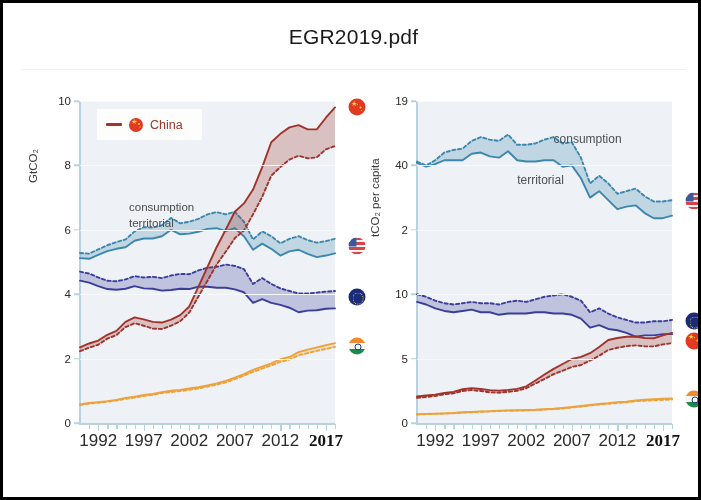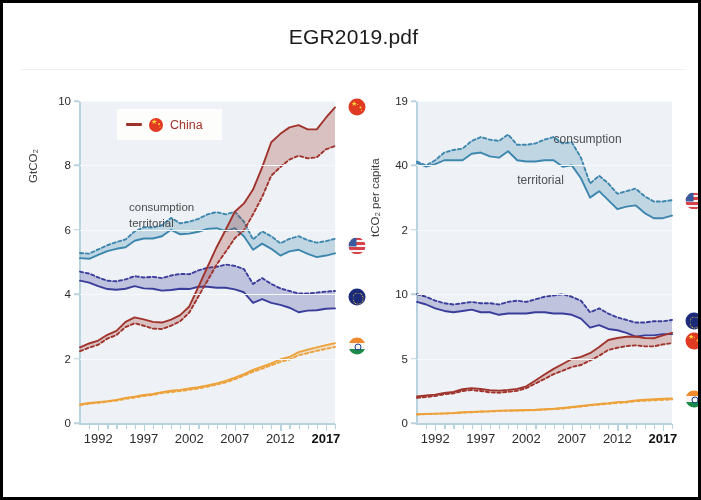--- a/index.html
+++ b/index.html
@@ -97,41 +97,40 @@
   #panel-left .ytick-mark  { left: 45px; }
   #panel-right .ytick-mark { left: 40px; }
   .gridline {
     position: absolute;
     height: 1px;
     background: #f7fafc;
   }
   .xtick-label {
     position: absolute;
     top: 344px;
-    font-size: 13px;
+    font-size: 17px;
     color: #2b2b2b;
     transform: translateX(-50%);
     white-space: nowrap;
   }
-  .xtick-label.emph { font-weight: bold; color: #111111; }
+  .xtick-label.emph { font-weight: bold; color: #111111; font-family: Liberation Serif, serif; }
   .xtick-mark {
     position: absolute;
     top: 337px;
     width: 1.2px; height: 5px;
     background: #b9d3de;
   }
   .xtick-mark.major { height: 7px; }
 
   .legend-box {
     position: absolute;
     left: 68px; top: 22px;
     background: #fdfdfc;
     padding: 6px 19px 6px 9px;
     z-index: 6;
-    margin-left: 20px;
   }
   .legend-row {
     display: flex;
     align-items: center;
     height: 19px;
   }
   .legend-dash {
     width: 16px; height: 3px;
     border-radius: 1px;
     margin-right: 7px;

